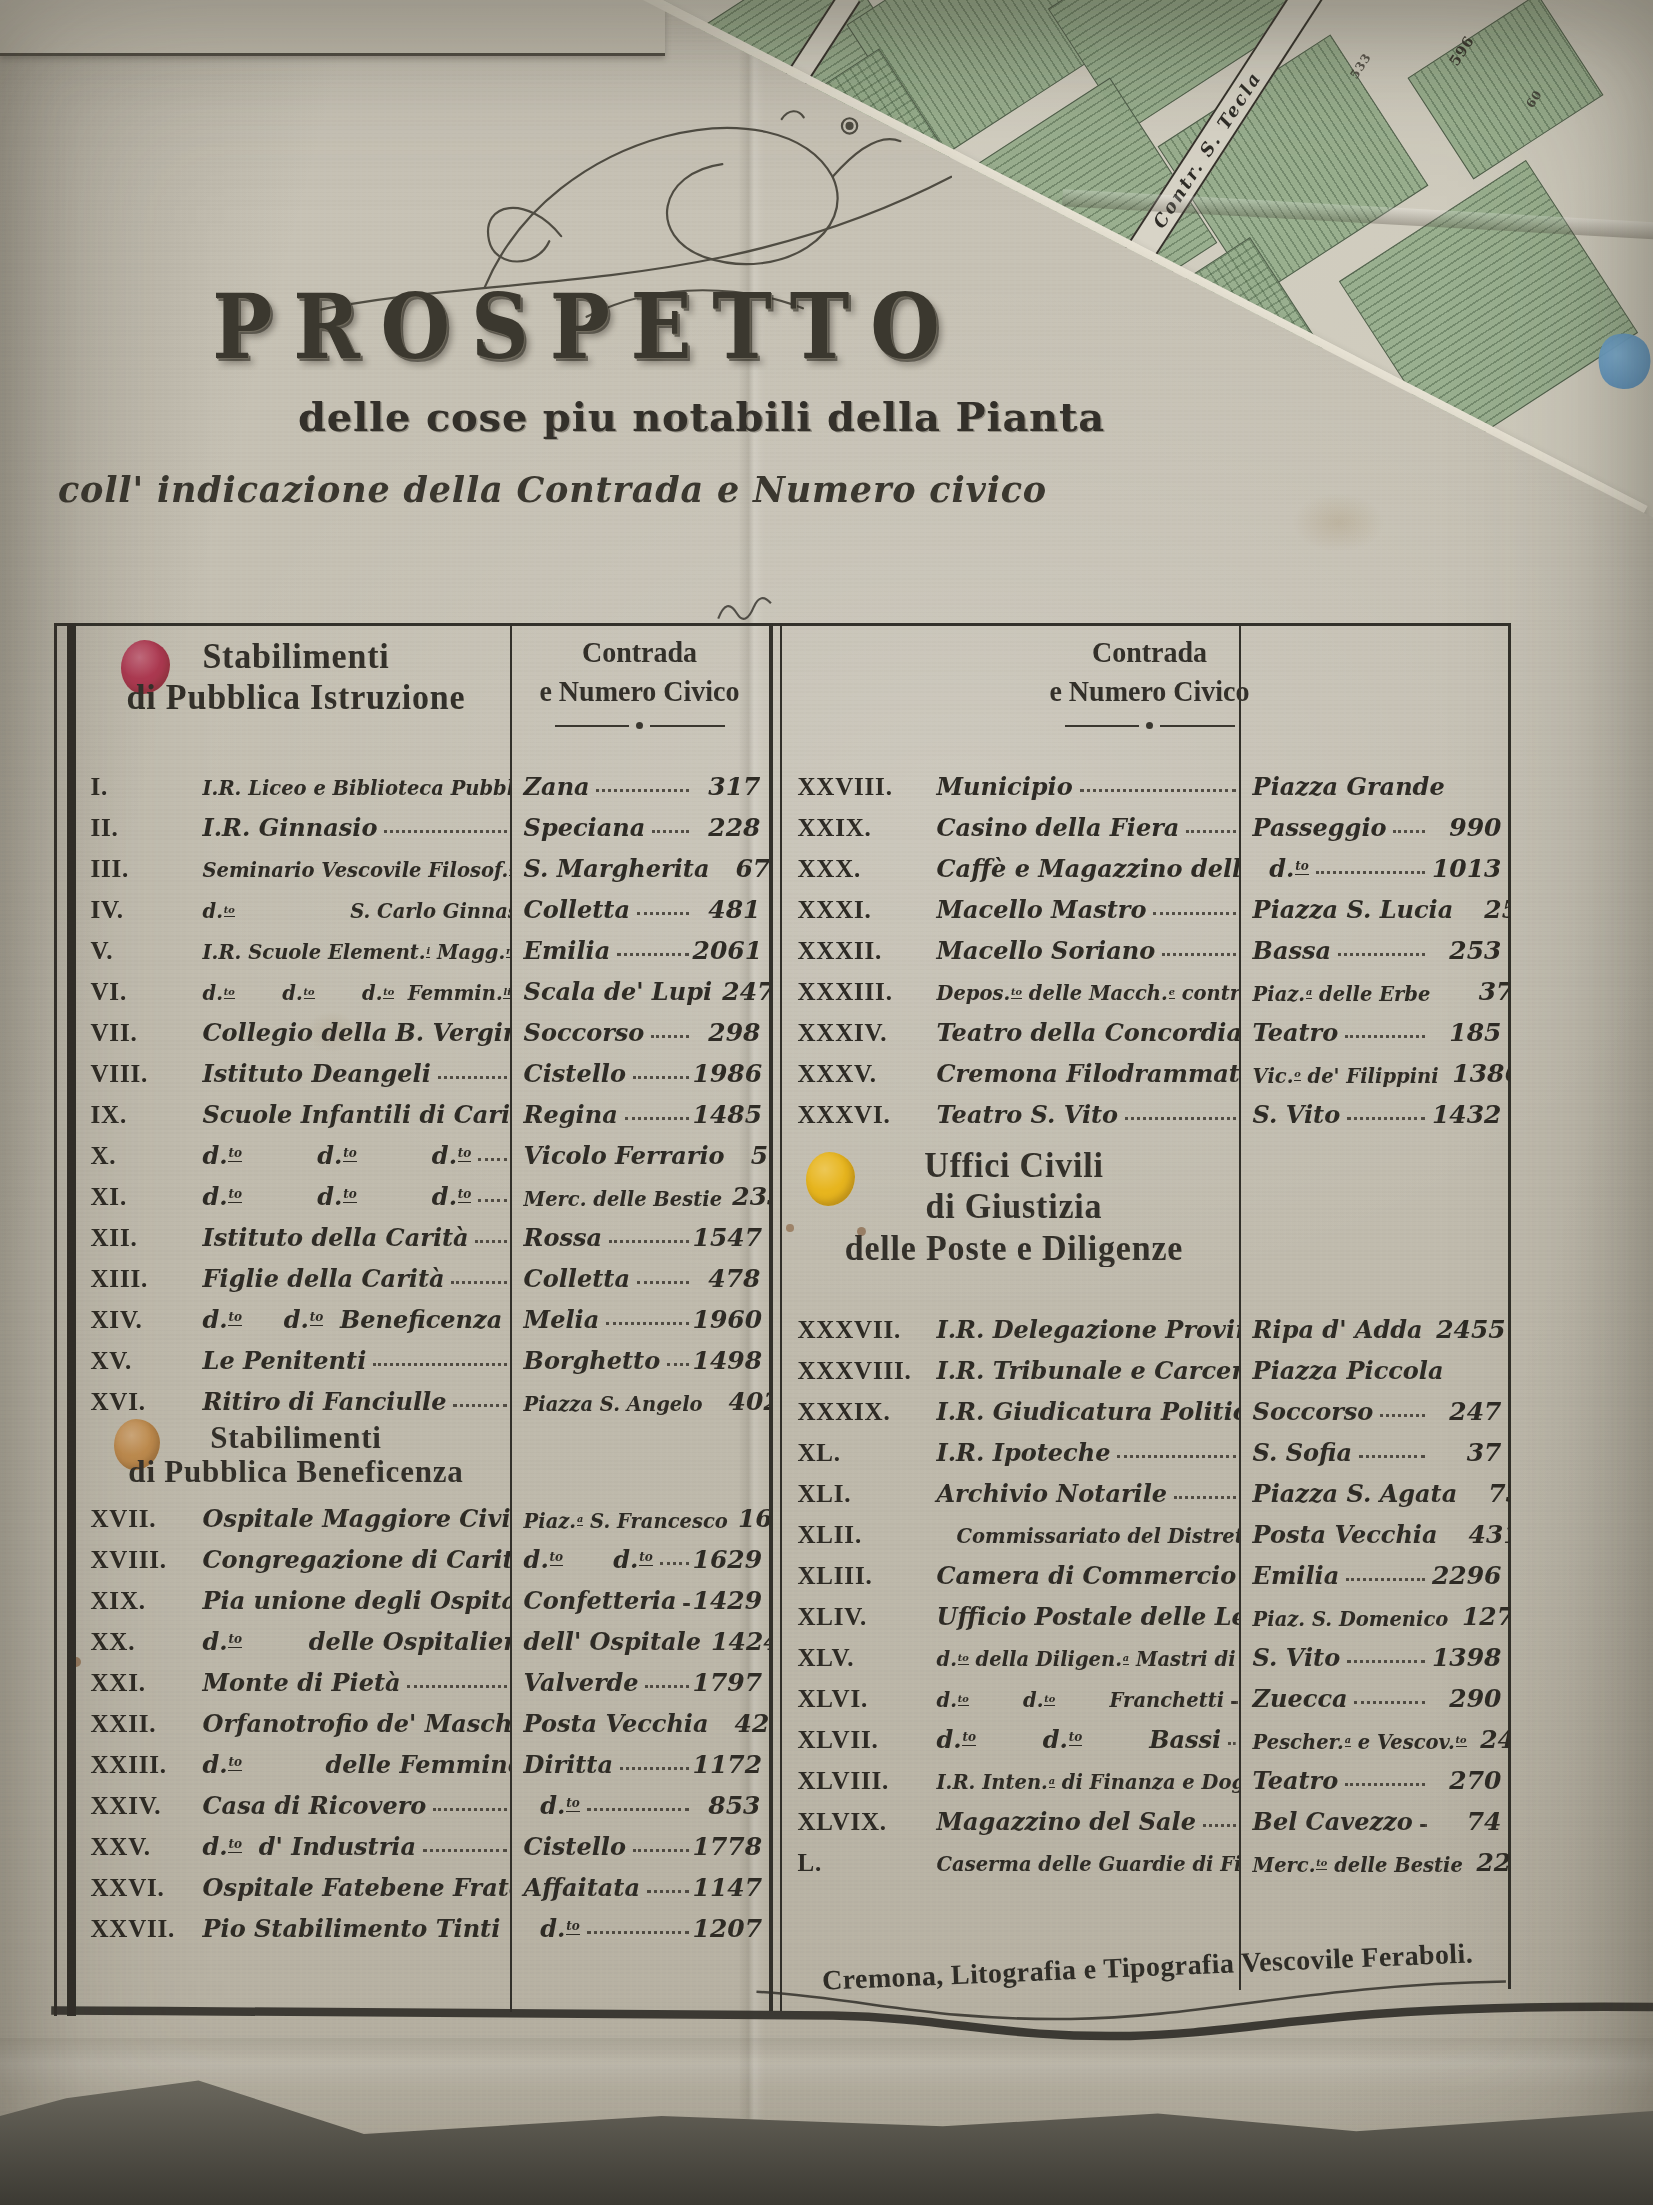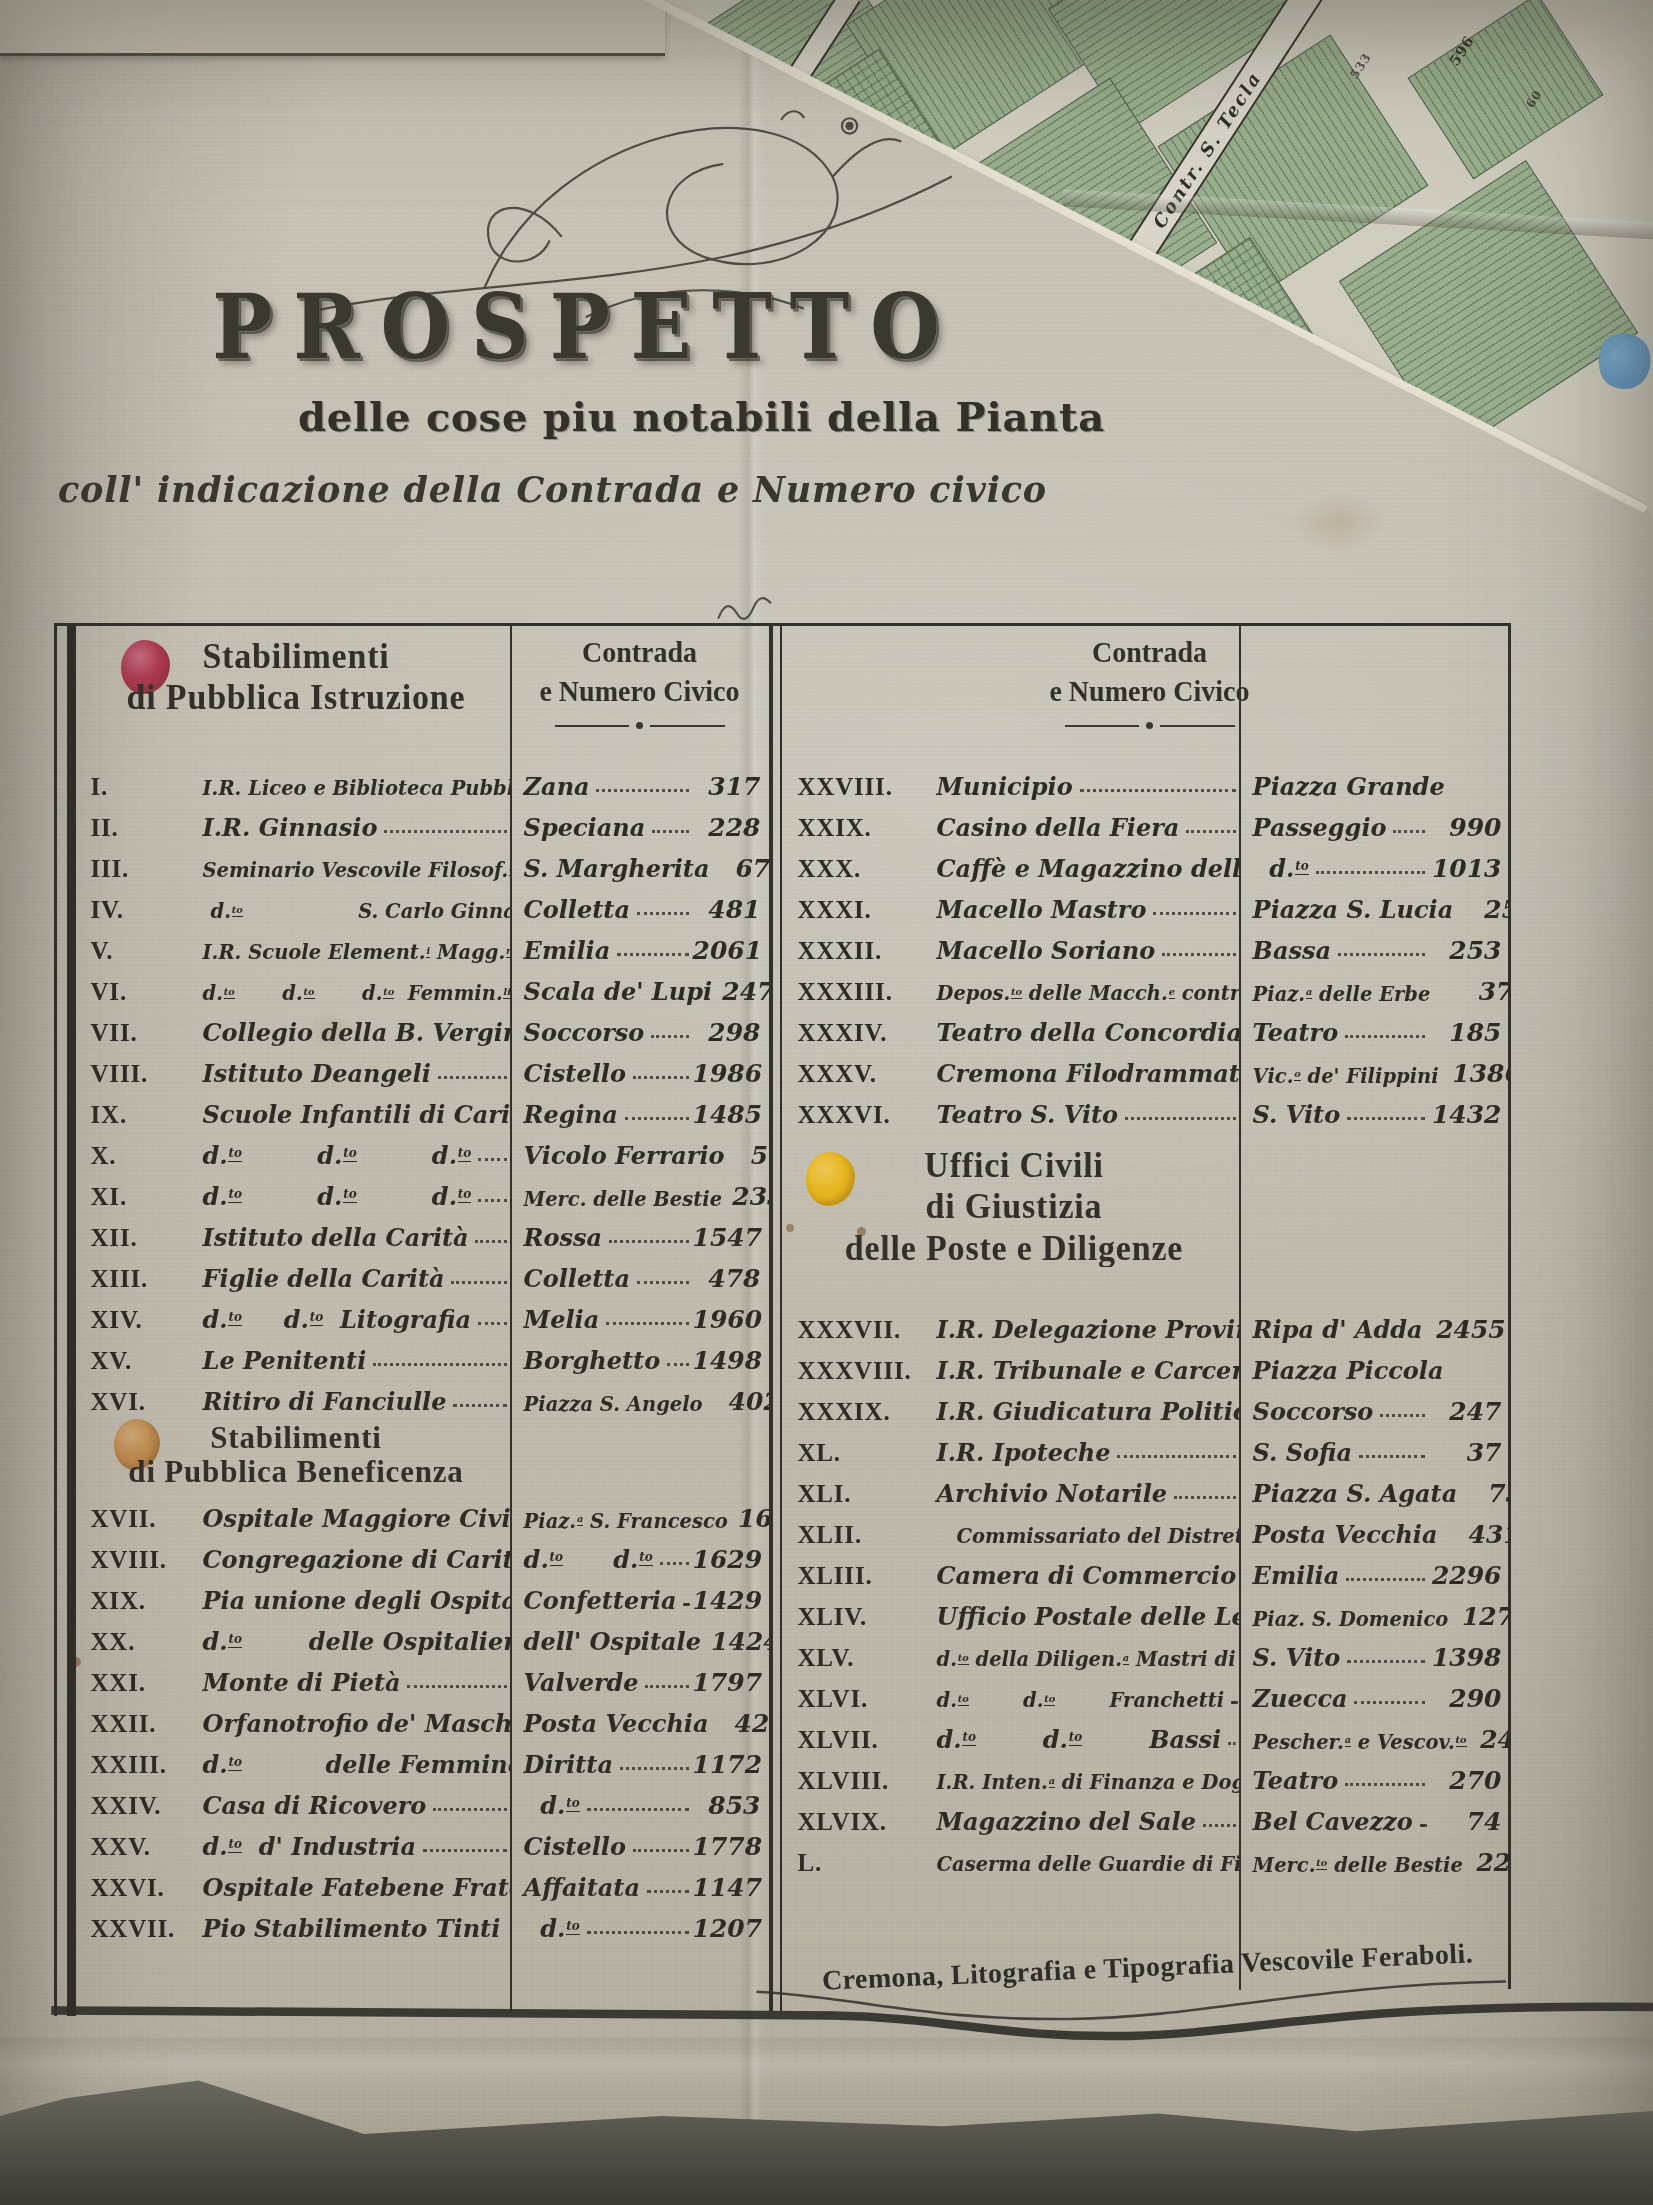--- a/index.html
+++ b/index.html
@@ -220,21 +220,21 @@
           <span class="nm sm"><span>Seminario Vescovile Filosof.</span><sup>o</sup></span>
           <span class="dots"></span>
         </div>
         <div class="row-addr">
           <span class="anm"><span>S. Margherita</span></span>
           <span class="dots"></span>
           <span class="val" style="width: 68px;">677</span>
         </div>
       </div>
       <div class="row">
-        <div class="row-left" style="width: 428px; gap: 8px;">
+        <div class="row-left" style="width: 428px;">
           <span class="num" style="width: 112px;">IV.</span>
           <span class="nm sm"><span>d.</span><sup>to</sup><span>                 S. Carlo Ginnasiale</span></span>
           <span class="dots"></span>
         </div>
         <div class="row-addr">
           <span class="anm"><span>Colletta</span></span>
           <span class="dots"></span>
           <span class="val" style="width: 68px;">481</span>
         </div>
       </div>
@@ -342,21 +342,21 @@
         </div>
         <div class="row-addr">
           <span class="anm"><span>Colletta</span></span>
           <span class="dots"></span>
           <span class="val" style="width: 68px;">478</span>
         </div>
       </div>
       <div class="row">
         <div class="row-left" style="width: 428px;">
           <span class="num" style="width: 112px;">XIV.</span>
-          <span class="nm"><span>d.</span><sup>to</sup><span>     d.</span><sup>to</sup><span>  Litografia</span></span>
+          <span class="nm"><span>d.</span><sup>to</sup><span>     d.</span><sup>to</sup><span>  Beneficenza</span></span>
           <span class="dots"></span>
         </div>
         <div class="row-addr">
           <span class="anm"><span>Melia</span></span>
           <span class="dots"></span>
           <span class="val" style="width: 68px;">1960</span>
         </div>
       </div>
       <div class="row">
         <div class="row-left" style="width: 428px;">

